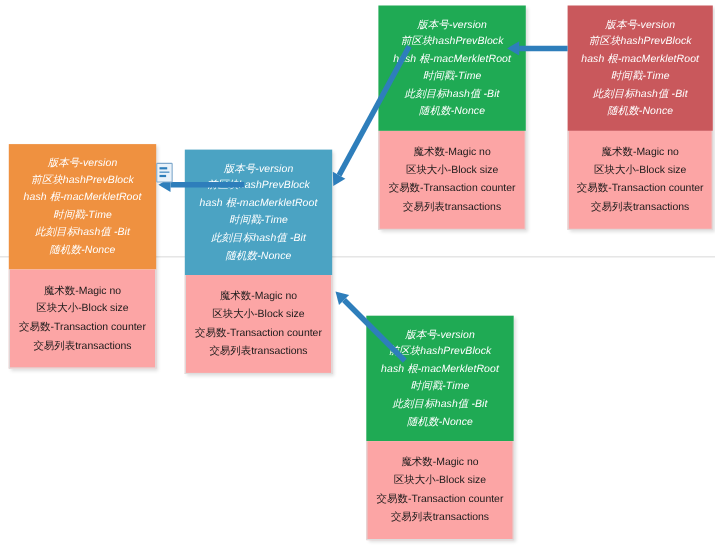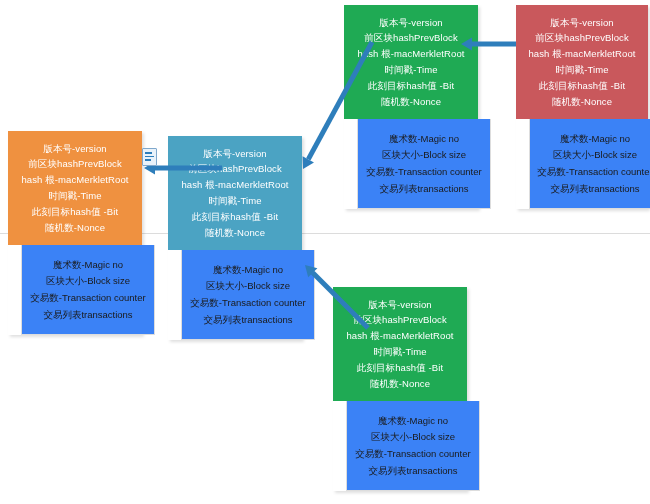--- a/index.html
+++ b/index.html
@@ -35,35 +35,35 @@
     box-sizing: border-box;
     width: 100%;
     display: flex;
     flex-direction: column;
     align-items: center;
     justify-content: center;
     color: #ffffff;
     font-size: 9.5px;
     line-height: 1.0;
     letter-spacing: 0.1px;
+    font-style: italic;
   }
   .block-body {
     box-sizing: border-box;
     width: 100%;
-    background: #3b82f6;
+    background: #fca5a5;
     border: 1px solid #dddddd;
     border-top: none;
     display: flex;
     flex-direction: column;
     align-items: center;
     justify-content: center;
     color: #1a1a1a;
     font-size: 9.5px;
     line-height: 1.0;
-    margin-left: 13px;
   }
   .hdr-line {
     padding: 3.2px 2px;
     white-space: nowrap;
   }
   .body-line {
     padding: 3.6px 2px;
     white-space: nowrap;
   }
   .arrow-layer {

